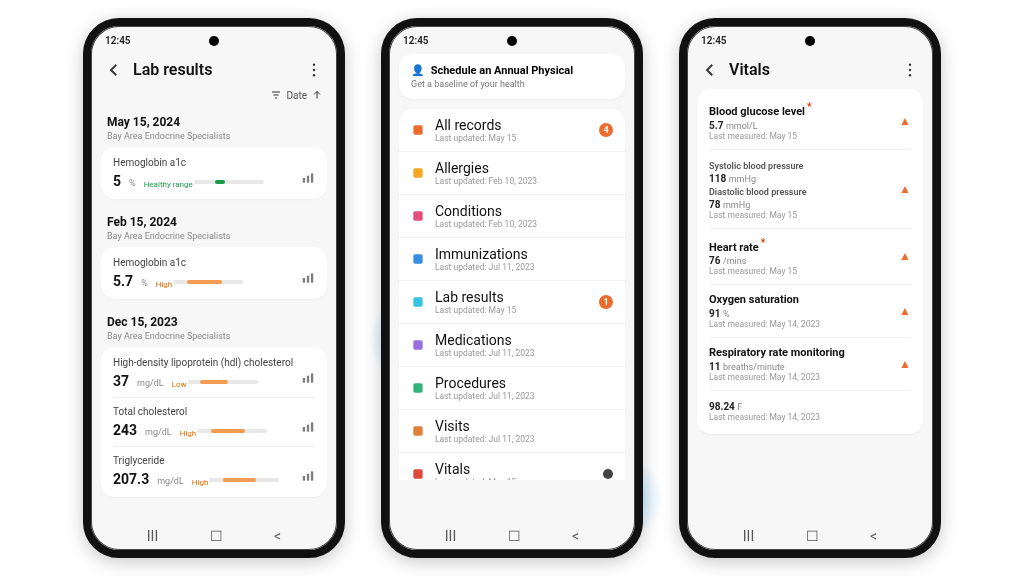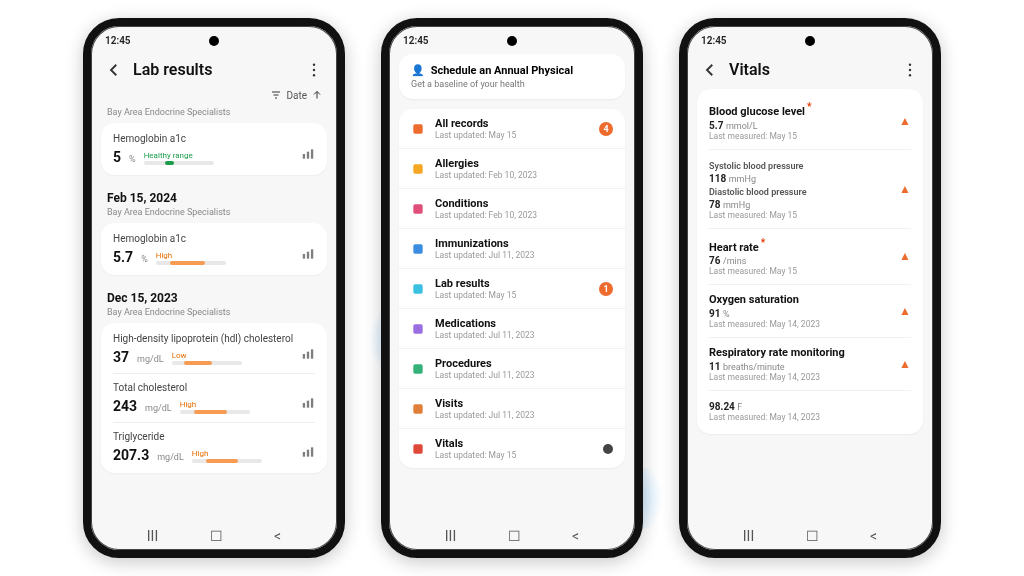--- a/index.html
+++ b/index.html
@@ -33,42 +33,42 @@
 .nav-bar span { color: #555; font-size: 14px; }
 
 
 .date-group .date { font-size: 12px; font-weight: 700; padding: 8px 6px 2px; color: #111; }
 .date-group .src  { font-size: 9px; color: #888; padding: 0 6px 6px; }
 .card { background: #fff; border-radius: 14px; padding: 10px 12px; margin-bottom: 8px; box-shadow: 0 1px 2px rgba(0,0,0,.04); }
 .card .metric-name { font-size: 10px; color: #444; }
 .card .metric-row { display: flex; align-items: flex-end; gap: 8px; margin-top: 2px; }
 .card .metric-val { font-size: 14px; font-weight: 700; color: #111; }
 .card .metric-unit { font-size: 9px; color: #888; margin-bottom: 1px; }
-.bar-wrap { flex: 1; display: flex; flex-direction: column; align-items: flex-start; gap: 1px; }
+.bar-wrap { flex: 1; display: flex; flex-direction: row; align-items: flex-start; gap: 1px; }
 .bar-label { font-size: 8px; }
 .bar-label.healthy { color: #1a9c49; }
 .bar-label.high { color: #e86d00; }
 .bar-label.low { color: #e86d00; }
 .bar { width: 70px; height: 4px; background: #e8e8e8; border-radius: 2px; position: relative; }
 .bar .fill { position: absolute; top: 0; height: 100%; border-radius: 2px; }
 .fill.green { background: #1a9c49; }
 .fill.orange { background: #f59b52; }
 .card .bars-icon { width: 14px; opacity: .5; margin-left: 4px; }
 .card hr { border: none; border-top: 1px solid #eee; margin: 8px 0; }
 
 
 .promo { background: #fff; border-radius: 14px; padding: 10px 12px; margin-bottom: 10px; box-shadow: 0 1px 2px rgba(0,0,0,.05); }
 .promo .ptitle { font-size: 11px; font-weight: 700; display: flex; align-items: center; gap: 6px; }
 .promo .psub { font-size: 9px; color: #777; margin-top: 2px; }
 .rec-list { background: #fff; border-radius: 14px; overflow: hidden; box-shadow: 0 1px 2px rgba(0,0,0,.05); }
 .rec-item { display: flex; align-items: center; padding: 8px 12px; border-bottom: 1px solid #f2f2f2; gap: 10px; }
 .rec-item:last-child { border-bottom: none; }
 .rec-icon { width: 14px; height: 14px; flex-shrink: 0; }
 .rec-text { flex: 1; }
-.rec-text .rname { font-size: 11px; font-weight: 700; color: #111; }
+.rec-text .rname { font-size: 14px; font-weight: 400; color: #111; }
 .rec-text .rdate { font-size: 8.5px; color: #999; }
 .rec-badge { min-width: 14px; height: 14px; border-radius: 7px; background: #ec6b2d; color: #fff; font-size: 9px; font-weight: 700; display: flex; align-items: center; justify-content: center; }
 .rec-badge.dot { background: #444; min-width: 10px; height: 10px; }
 
 
 .vital-card { background: #fff; border-radius: 14px; padding: 4px 12px; box-shadow: 0 1px 2px rgba(0,0,0,.05); }
 .vital { padding: 8px 0; border-bottom: 1px solid #f1f1f1; position: relative; }
 .vital:last-child { border-bottom: none; }
 .vital .vname { font-size: 11px; font-weight: 700; color: #111; }
 .vital .vstar { color: #e03800; font-size: 10px; margin-left: 2px; vertical-align: super; }
@@ -115,20 +115,21 @@
       </span>
     <span>Date</span>
     <span class="icon-btn" style="width:12px;height:12px">
         <svg viewBox="0 0 24 24" fill="none" stroke="currentColor" stroke-width="2">
           <path d="M12 19V5M6 11l6-6 6 6"></path>
         </svg>
       </span>
   </div>
   <div class="screen-body" id="lab-body">
       <div class="date-group">
+        <div class="date">May 15, 2024</div>
         <div class="src">Bay Area Endocrine Specialists</div>
         <div class="card">
           <div>
             <div class="metric-name">Hemoglobin a1c</div>
             <div class="metric-row">
               <span class="metric-val">5</span>
               <span class="metric-unit">%</span>
               <div class="bar-wrap">
                 <span class="bar-label healthy">Healthy range</span>
                 <div class="bar">

